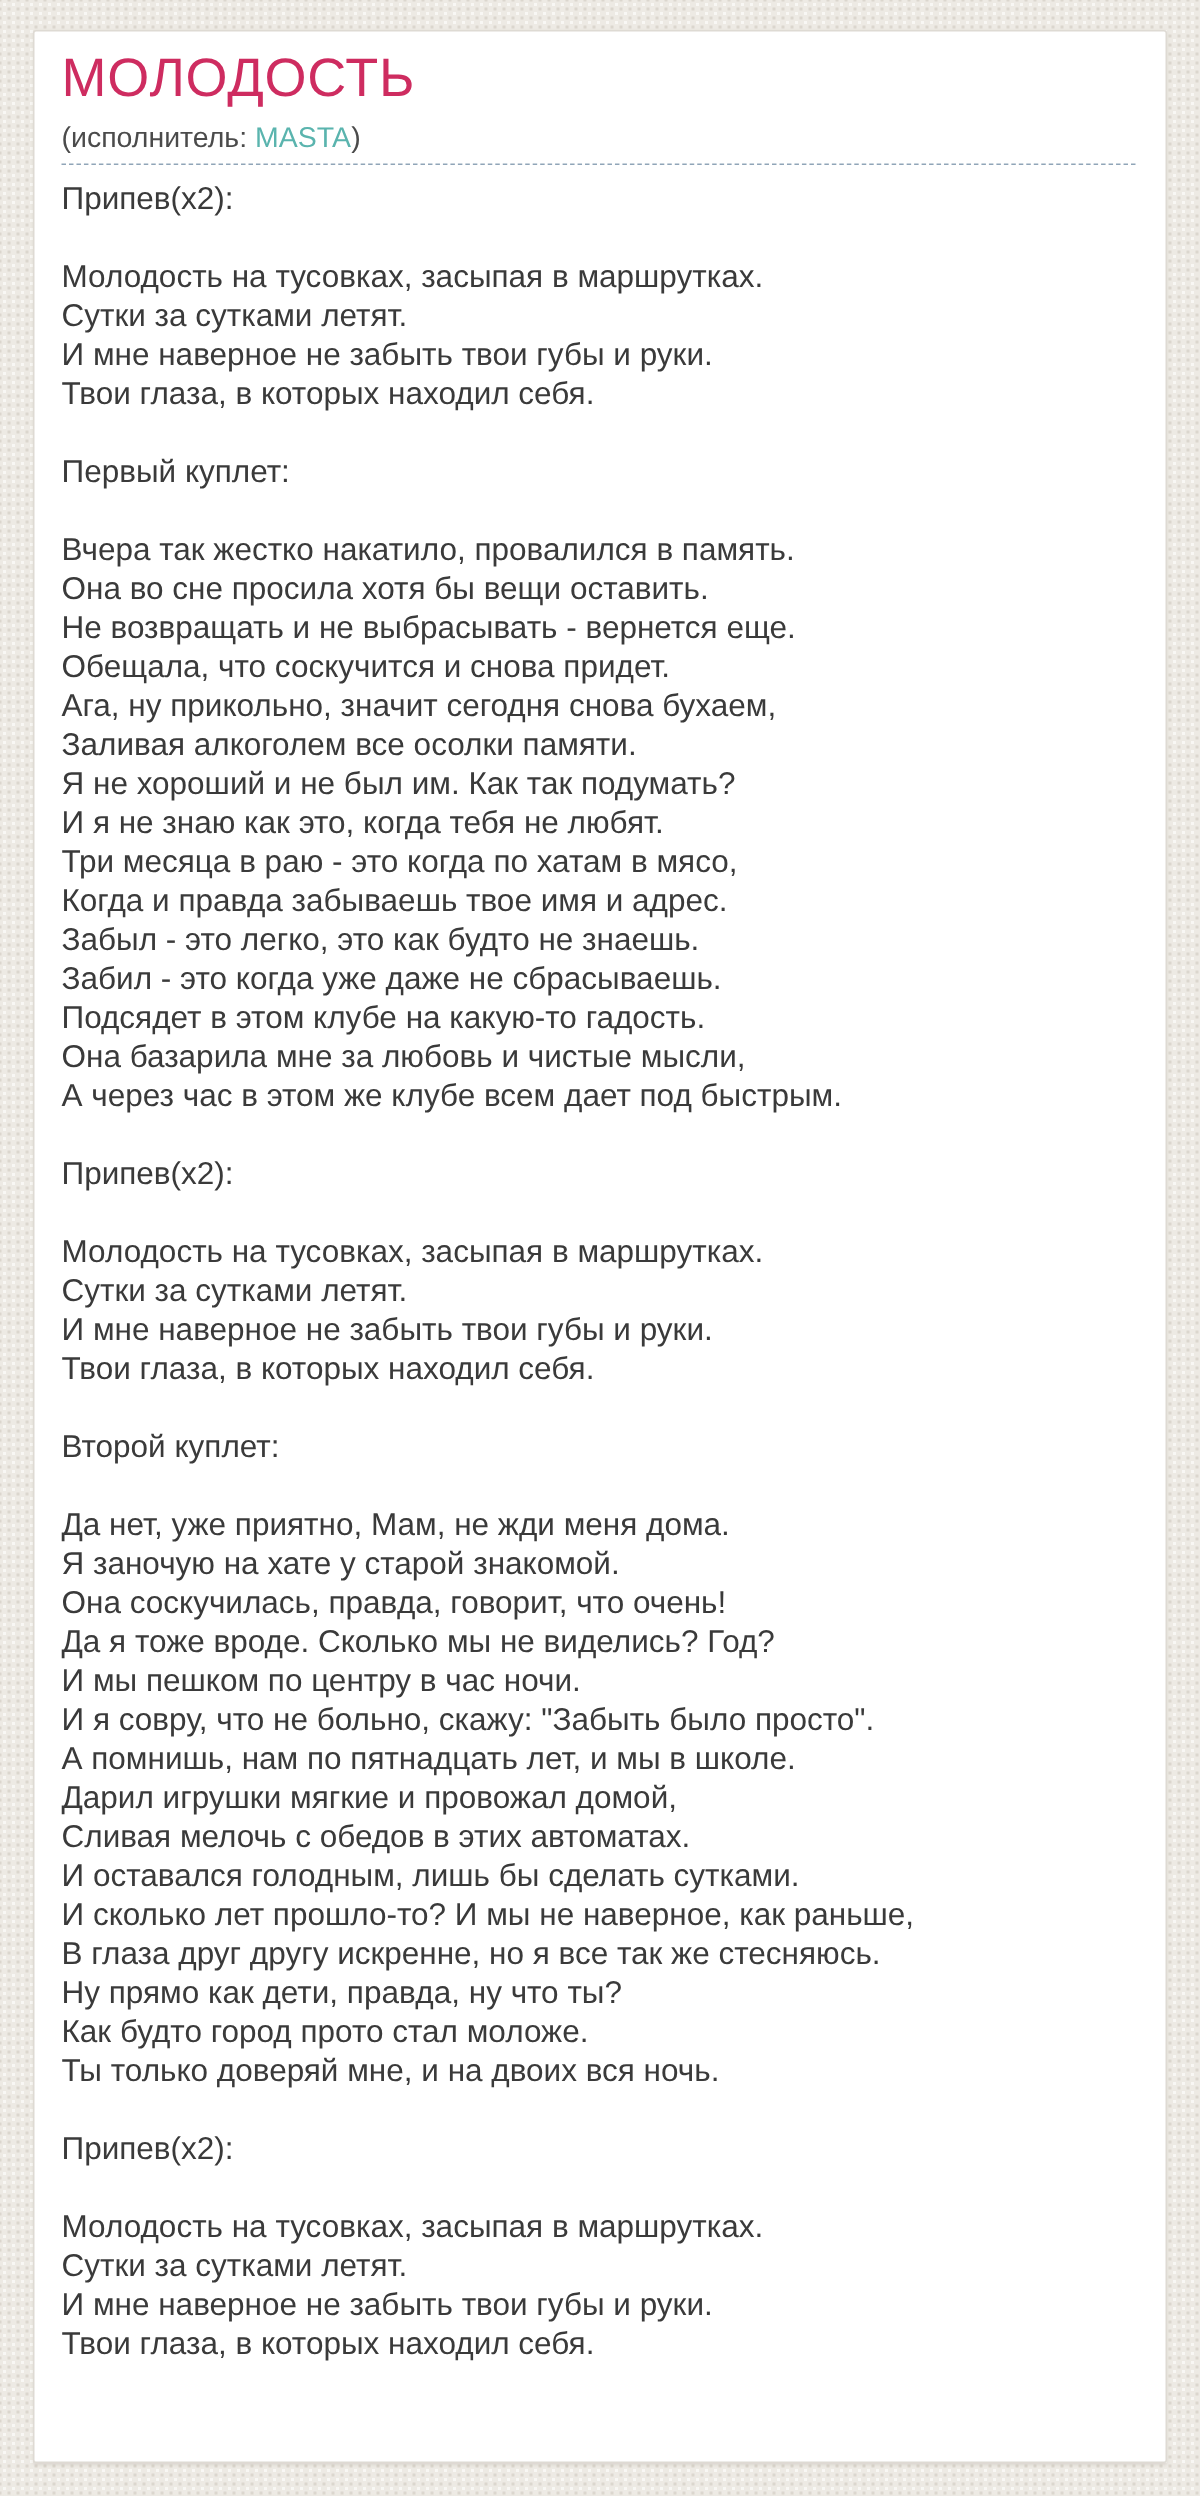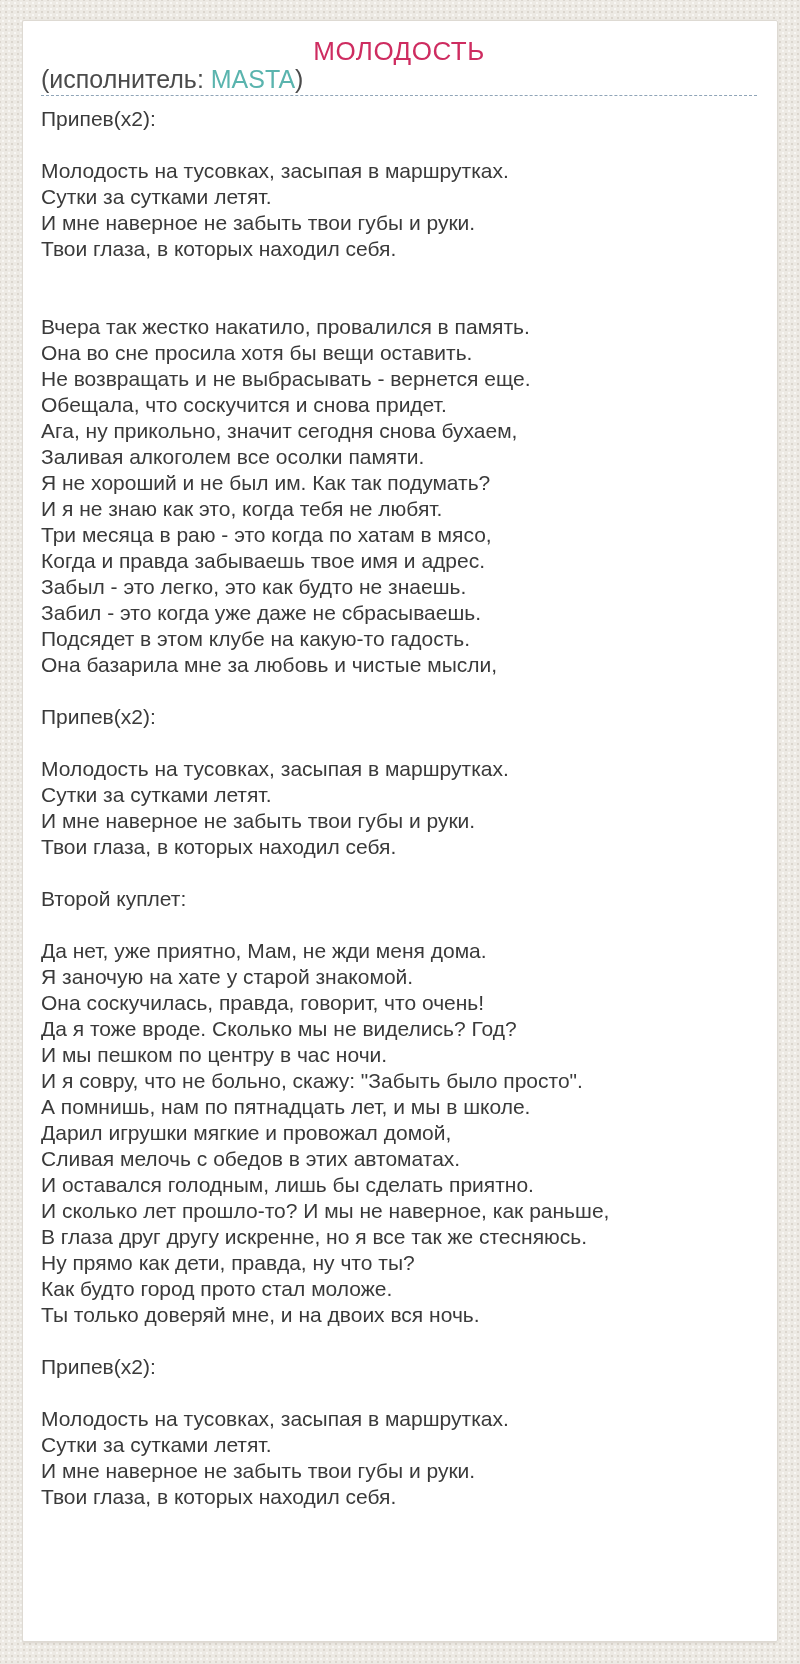--- a/index.html
+++ b/index.html
@@ -27,31 +27,30 @@
     height: 1622px;
     box-sizing: border-box;
     background: #ffffff;
     border: 1px solid #dedad3;
     border-radius: 2px;
     box-shadow: 0 1px 2px rgba(120,110,95,0.15);
     padding: 15px 20px 24px 18px;
     overflow: hidden;
   }
   .song-title {
-    font-size: 26px;
+    font-size: 36px;
     line-height: 31px;
     color: #ce2c60;
     letter-spacing: 0.5px;
-    text-align: center;
   }
   .artist-line {
-    font-size: 25px;
+    font-size: 19px;
     line-height: 22px;
     color: #4b4b4b;
-    margin-top: 1px;
+    margin-top: 15px;
   }
   .artist-link {
     color: #5ab4ae;
     text-decoration: none;
     cursor: pointer;
   }
   .separator {
     border-bottom: 1px dashed #90a5b8;
     margin-top: 5px;
     margin-right: 0;
@@ -80,55 +79,57 @@
   </div>
 
   <div class="lyrics">
       <div class="lyric-line">Припев(х2):</div>
       <div class="lyric-line">&nbsp;</div>
       <div class="lyric-line">Молодость на тусовках, засыпая в маршрутках.</div>
       <div class="lyric-line">Сутки за сутками летят.</div>
       <div class="lyric-line">И мне наверное не забыть твои губы и руки.</div>
       <div class="lyric-line">Твои глаза, в которых находил себя.</div>
       <div class="lyric-line">&nbsp;</div>
+      <div class="lyric-line">Первый куплет:</div>
       <div class="lyric-line">&nbsp;</div>
       <div class="lyric-line">Вчера так жестко накатило, провалился в память.</div>
       <div class="lyric-line">Она во сне просила хотя бы вещи оставить.</div>
       <div class="lyric-line">Не возвращать и не выбрасывать - вернется еще.</div>
       <div class="lyric-line">Обещала, что соскучится и снова придет.</div>
       <div class="lyric-line">Ага, ну прикольно, значит сегодня снова бухаем,</div>
       <div class="lyric-line">Заливая алкоголем все осолки памяти.</div>
       <div class="lyric-line">Я не хороший и не был им. Как так подумать?</div>
       <div class="lyric-line">И я не знаю как это, когда тебя не любят.</div>
       <div class="lyric-line">Три месяца в раю - это когда по хатам в мясо,</div>
       <div class="lyric-line">Когда и правда забываешь твое имя и адрес.</div>
       <div class="lyric-line">Забыл - это легко, это как будто не знаешь.</div>
       <div class="lyric-line">Забил - это когда уже даже не сбрасываешь.</div>
       <div class="lyric-line">Подсядет в этом клубе на какую-то гадость.</div>
       <div class="lyric-line">Она базарила мне за любовь и чистые мысли,</div>
+      <div class="lyric-line">А через час в этом же клубе всем дает под быстрым.</div>
       <div class="lyric-line">&nbsp;</div>
       <div class="lyric-line">Припев(х2):</div>
       <div class="lyric-line">&nbsp;</div>
       <div class="lyric-line">Молодость на тусовках, засыпая в маршрутках.</div>
       <div class="lyric-line">Сутки за сутками летят.</div>
       <div class="lyric-line">И мне наверное не забыть твои губы и руки.</div>
       <div class="lyric-line">Твои глаза, в которых находил себя.</div>
       <div class="lyric-line">&nbsp;</div>
       <div class="lyric-line">Второй куплет:</div>
       <div class="lyric-line">&nbsp;</div>
       <div class="lyric-line">Да нет, уже приятно, Мам, не жди меня дома.</div>
       <div class="lyric-line">Я заночую на хате у старой знакомой.</div>
       <div class="lyric-line">Она соскучилась, правда, говорит, что очень!</div>
       <div class="lyric-line">Да я тоже вроде. Сколько мы не виделись? Год?</div>
       <div class="lyric-line">И мы пешком по центру в час ночи.</div>
       <div class="lyric-line">И я совру, что не больно, скажу: "Забыть было просто".</div>
       <div class="lyric-line">А помнишь, нам по пятнадцать лет, и мы в школе.</div>
       <div class="lyric-line">Дарил игрушки мягкие и провожал домой,</div>
       <div class="lyric-line">Сливая мелочь с обедов в этих автоматах.</div>
-      <div class="lyric-line">И оставался голодным, лишь бы сделать приятно.</div>
+      <div class="lyric-line">И оставался голодным, лишь бы сделать сутками.</div>
       <div class="lyric-line">И сколько лет прошло-то? И мы не наверное, как раньше,</div>
       <div class="lyric-line">В глаза друг другу искренне, но я все так же стесняюсь.</div>
       <div class="lyric-line">Ну прямо как дети, правда, ну что ты?</div>
       <div class="lyric-line">Как будто город прото стал моложе.</div>
       <div class="lyric-line">Ты только доверяй мне, и на двоих вся ночь.</div>
       <div class="lyric-line">&nbsp;</div>
       <div class="lyric-line">Припев(х2):</div>
       <div class="lyric-line">&nbsp;</div>
       <div class="lyric-line">Молодость на тусовках, засыпая в маршрутках.</div>
       <div class="lyric-line">Сутки за сутками летят.</div>

